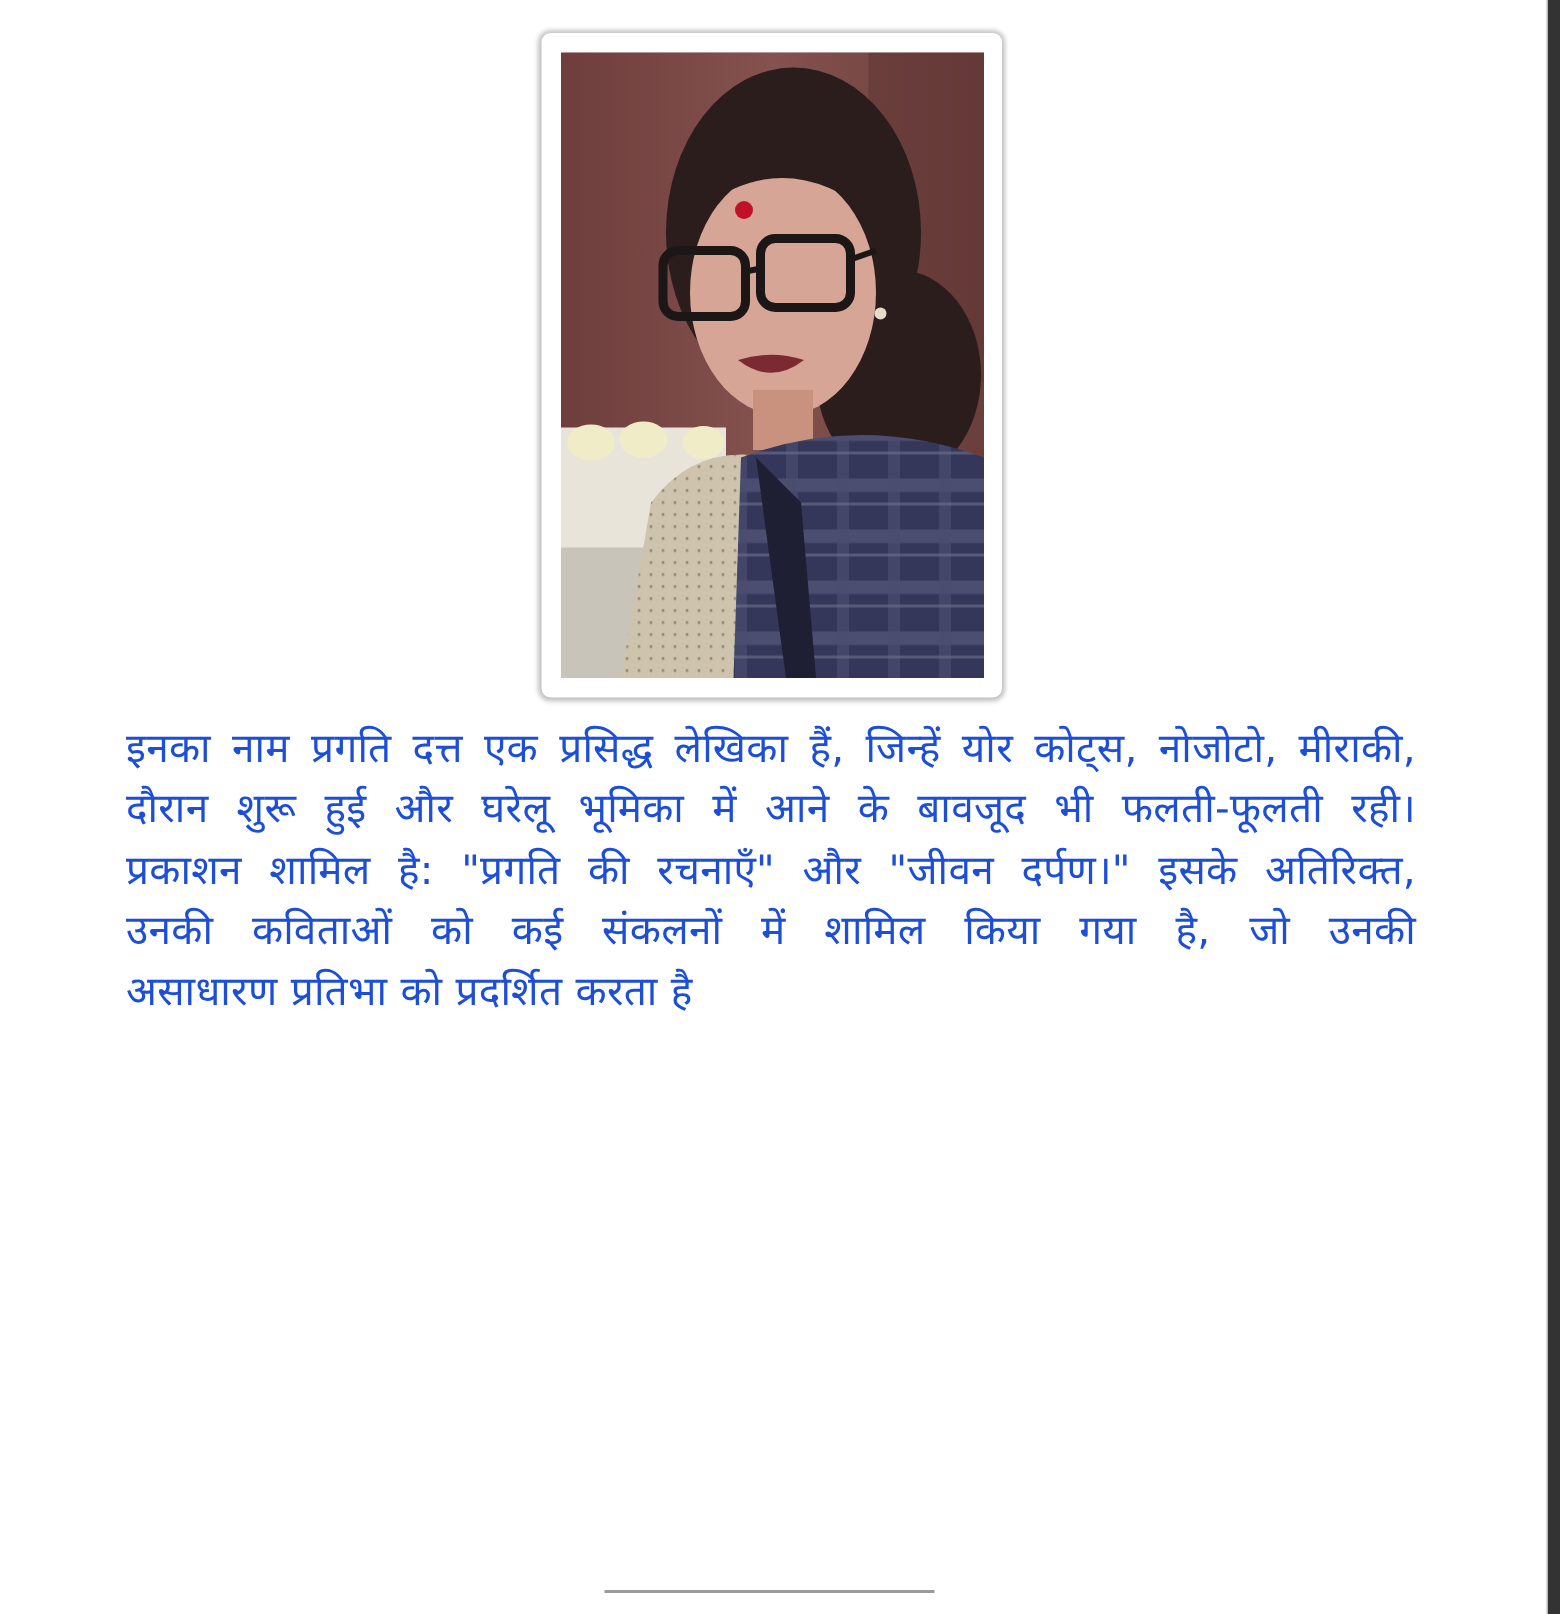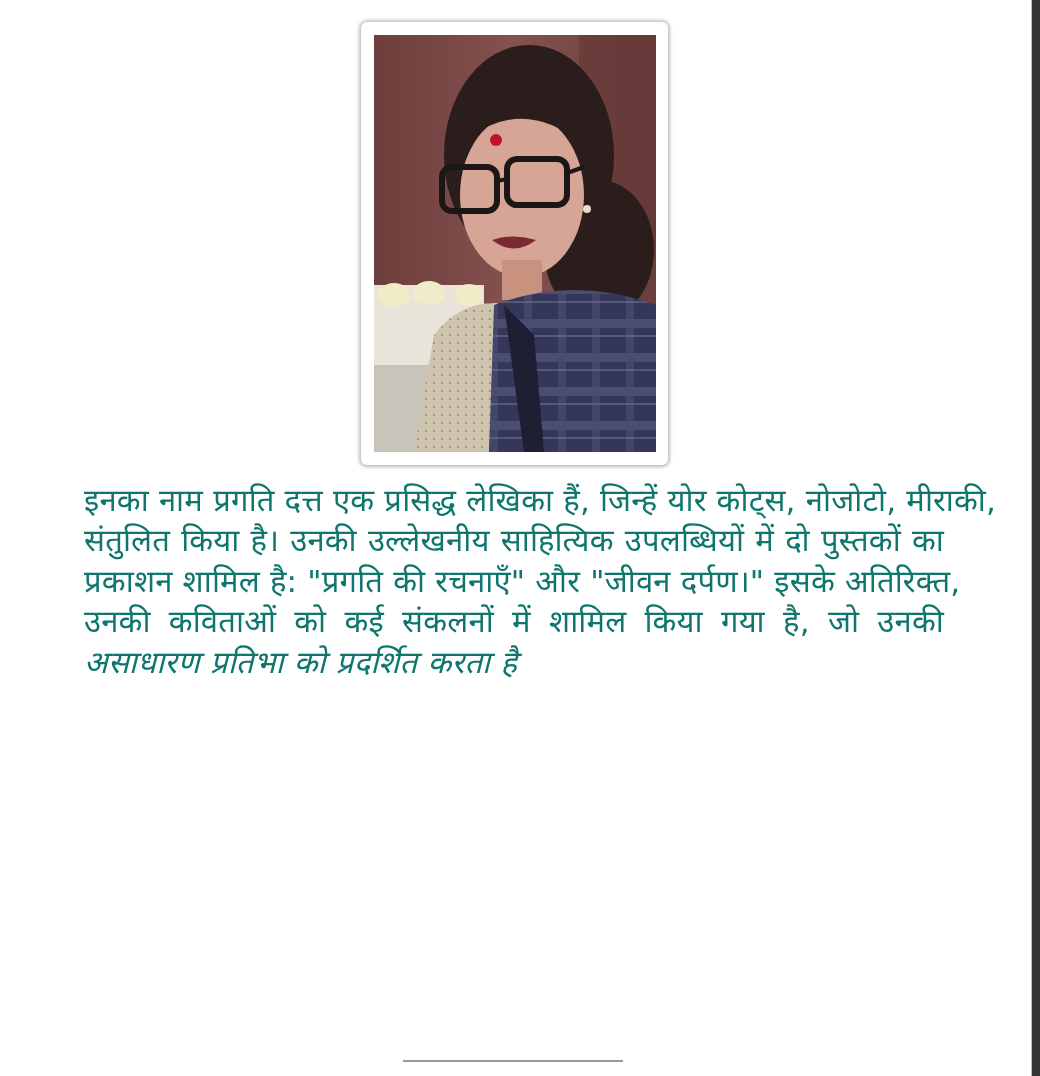--- a/index.html
+++ b/index.html
@@ -21,25 +21,25 @@
     background: #ffffff; border-radius: 6px;
     box-shadow: 0 0 3px 2px rgba(0,0,0,0.18), 0 1px 6px rgba(0,0,0,0.15);
   }
   .photo {
     position: absolute; left: 13px; top: 13px; width: 282px; height: 417px;
     overflow: hidden; background: #7a4a48;
   }
   .photo svg { display: block; }
   .bio {
     position: absolute; left: 84px; top: 480px; width: 860px;
-    font-size: 31px; line-height: 40.4px; color: #0f766e;
+    font-size: 27px; line-height: 40.4px; color: #1d4ed8;
     text-align: justify; letter-spacing: 0.2px;
   }
   .bio .line { display: block; white-space: nowrap; text-align-last: justify; }
-  .bio .line.last { text-align-last: left; font-style: italic; }
+  .bio .line.last { text-align-last: left; }
   .separator {
     position: absolute; left: 403px; top: 1060px; width: 220px; height: 2px;
     background: #9a9a9a;
   }
 </style>
 </head>
 <body>
 
 <div class="page">
 
@@ -93,21 +93,21 @@
         <path d="M60 300 Q90 260 140 270 L120 417 L40 417 Z" fill="url(#knit)"></path>
 
         <path d="M120 270 Q200 240 282 270 L282 417 L115 417 Z" fill="url(#plaid)"></path>
         <path d="M130 270 L160 300 L170 417 L150 417 Z" fill="#1e1f32"></path>
       </svg>
     </div>
   </div>
 
   <div class="bio">
     <span class="line">इनका नाम प्रगति दत्त एक प्रसिद्ध लेखिका हैं, जिन्हें योर कोट्स, नोजोटो, मीराकी,</span>
-    <span class="line">संतुलित किया है। उनकी उल्लेखनीय साहित्यिक उपलब्धियों में दो पुस्तकों का</span>
+    <span class="line">दौरान शुरू हुई और घरेलू भूमिका में आने के बावजूद भी फलती-फूलती रही।</span>
     <span class="line">प्रकाशन शामिल है: "प्रगति की रचनाएँ" और "जीवन दर्पण।" इसके अतिरिक्त,</span>
     <span class="line">उनकी कविताओं को कई संकलनों में शामिल किया गया है, जो उनकी</span>
     <span class="line last">असाधारण प्रतिभा को प्रदर्शित करता है</span>
   </div>
 
   <div class="separator"></div>
 </div>
 
 <div class="right-edge"></div>
 

